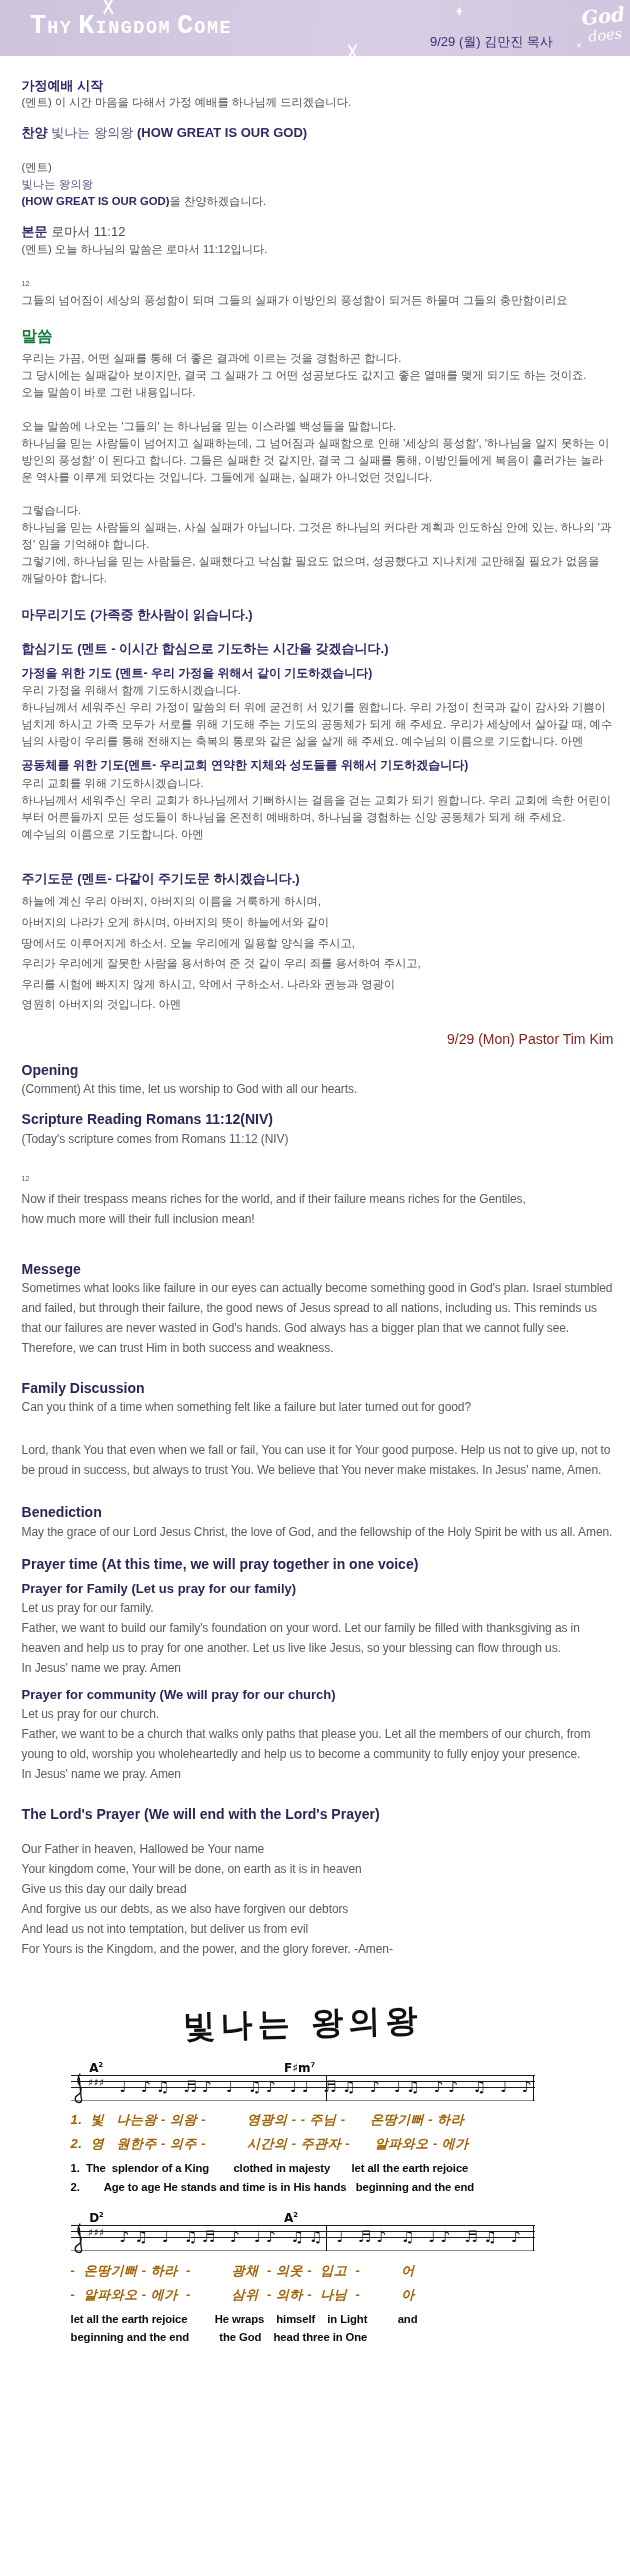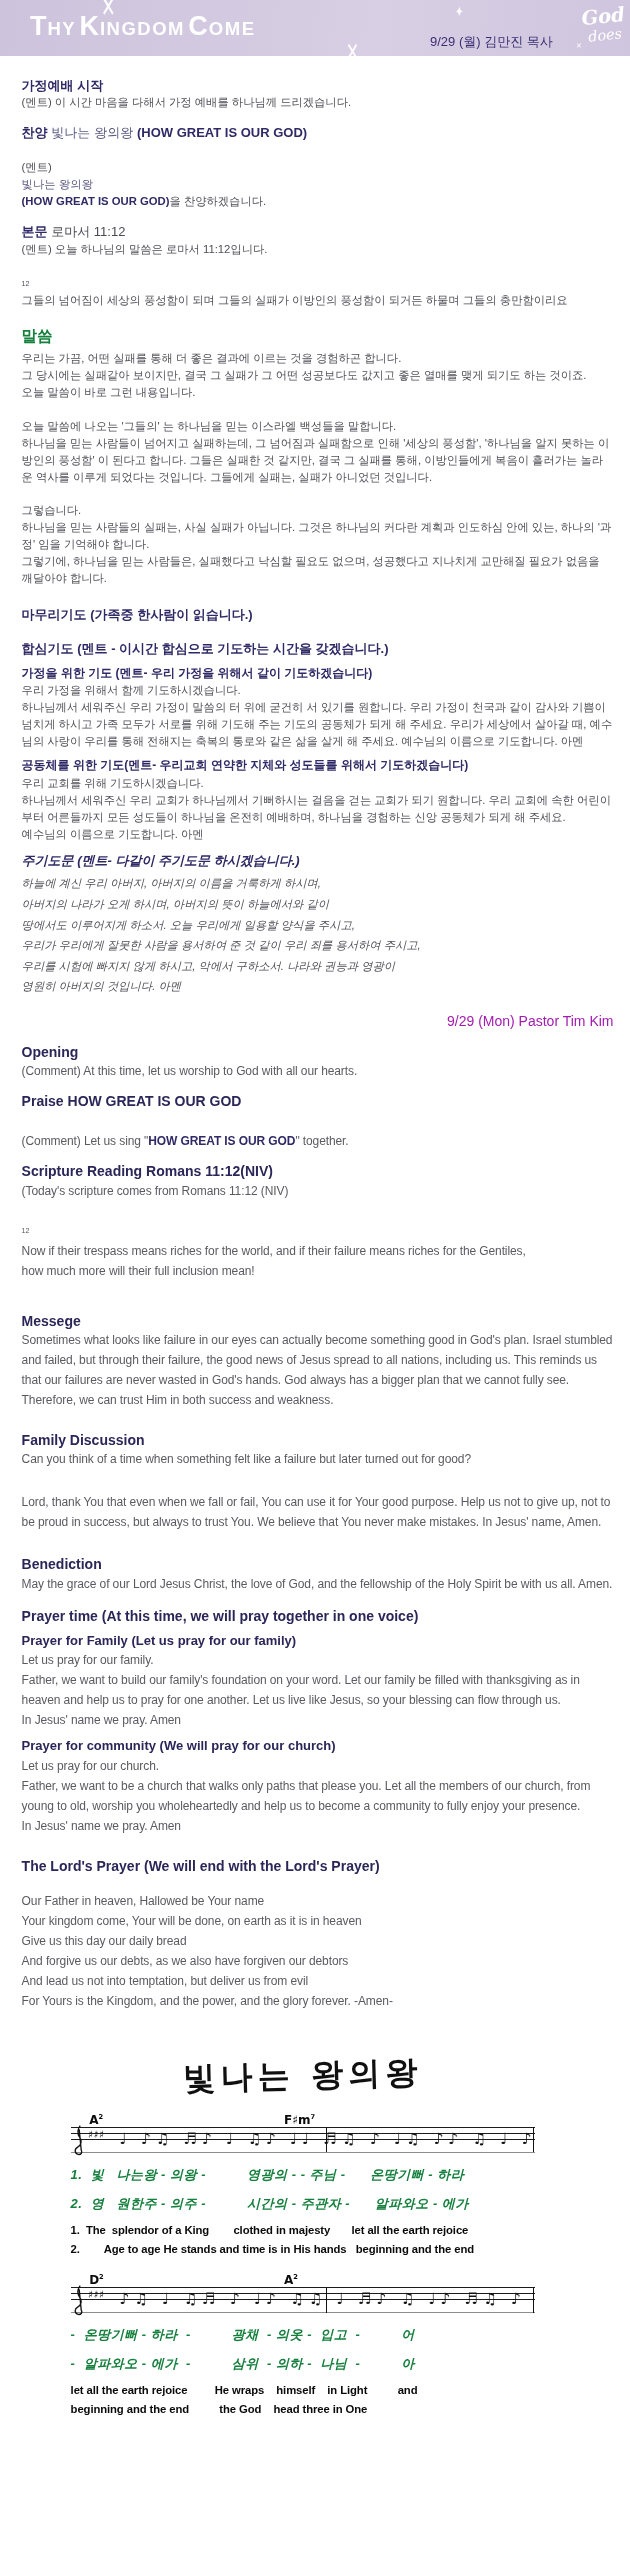--- a/index.html
+++ b/index.html
@@ -8,21 +8,21 @@
     font-family:"Liberation Sans","DejaVu Sans",sans-serif;overflow:hidden;
   }
   
   .header{
     position:absolute;top:0;left:0;width:631px;height:56px;
     background:linear-gradient(95deg,#cdc3dc 0%,#d3c9e0 35%,#d8cfe4 60%,#cfc5de 100%);
     overflow:hidden;
   }
   .masthead{
     position:absolute;left:30px;top:11.3px;color:#ffffff;
-    font-family:Liberation Sans, sans-serif;font-weight:700;letter-spacing:1px;
+    font-family:Liberation Mono, monospace;font-weight:700;letter-spacing:1px;
     white-space:nowrap;
   }
   .masthead .cap{font-size:27px;}
   .masthead .sc{font-size:18.5px;letter-spacing:1.5px;}
   .hdr-date{
     position:absolute;left:430px;top:33px;color:#3a2f72;font-weight:400;font-size:13px;
     white-space:nowrap;
   }
   .hdr-logo{
     position:absolute;right:5.2px;top:7.2px;width:44px;text-align:center;color:#ffffff;
@@ -42,21 +42,21 @@
     box-sizing:border-box;padding:20.6px 17.5px 0 21.6px;
   }
   .kh{color:#2f2a66;font-weight:700;font-size:13px;line-height:17.5px;margin:0;}
   .kh .plain{color:#4b4b52;font-weight:400;}
   .kb{color:#4f4f57;font-size:11.3px;line-height:17px;margin:0;white-space:pre-line;}
   .songname{font-family:"DejaVu Serif","Liberation Serif",serif;color:#5a5880;font-weight:400;}
   .boldnavy{color:#2f2a66;font-weight:700;}
   .sup{font-size:7.2px;vertical-align:top;}
   .sec{margin-top:13.4px;}
   .bigh{font-size:15.5px;color:#15803d;font-weight:700;margin:0 0 3.1px 0;}
-  .byline{ text-align:right;color:#a21caf;font-size:14px;font-weight:400;margin-top:15.5px;padding-right:0px;}
+  .byline{ text-align:right;color:#7f1d1d;font-size:14px;font-weight:400;margin-top:15.5px;padding-right:0px;}
   .eh{color:#2b2558;font-weight:700;font-size:14px;line-height:18.5px;margin:0;}
   .eb{color:#5a5a61;font-size:12px;line-height:20px;margin:0;white-space:pre-line;letter-spacing:-0.1px;}
   
   .sheet{margin:43px 0 0 49px;width:464px;color:#0b0b0b;}
   .sheet-title{
     text-align:center;font-family:"DejaVu Serif","Liberation Serif",serif;font-weight:700;
     font-size:32px;letter-spacing:5.2px;transform:rotate(-1.5deg);margin:0;color:#101010;
   }
   .sheet-sub{
     text-align:center;font-family:"DejaVu Serif","Liberation Serif",serif;font-size:10.8px;
@@ -79,21 +79,21 @@
     font-family:"DejaVu Sans",sans-serif;font-size:15.5px;letter-spacing:4.6px;white-space:nowrap;color:#111;
   }
   .staff .bars{position:absolute;left:49px;right:1px;top:0.5px;height:25px;
     background-image:linear-gradient(to right,transparent calc(25% - 0.5px),#111 calc(25% - 0.5px),#111 25%,transparent 25%),
                      linear-gradient(to right,transparent calc(50% - 0.5px),#111 calc(50% - 0.5px),#111 50%,transparent 50%),
                      linear-gradient(to right,transparent calc(75% - 0.5px),#111 calc(75% - 0.5px),#111 75%,transparent 75%),
                      linear-gradient(to right,transparent calc(100% - 1px),#111 calc(100% - 1px));
   }
   .klyric{
     margin-top:7.2px;font-size:13px;font-weight:700;font-style:italic;letter-spacing:0.5px;
-    color:#15803d;white-space:pre-wrap;line-height:29px;
+    color:#a16207;white-space:pre-wrap;line-height:24px;
   }
   .elyric{
     margin-top:3.1px;font-size:11.3px;font-weight:700;color:#0a0a0a;white-space:pre-wrap;line-height:18.5px;
     letter-spacing:-0.1px;
   }
 </style>
 </head>
 <body>
 
 <div class="header">
@@ -159,43 +159,37 @@
     <p class="kh">합심기도 (멘트 - 이시간 합심으로 기도하는 시간을 갖겠습니다.)</p>
     <p class="kh" style="font-size:12px;margin-top:7.2px;">가정을 위한 기도 (멘트- 우리 가정을 위해서 같이 기도하겠습니다)</p>
     <p class="kb">우리 가정을 위해서 함께 기도하시겠습니다.
 하나님께서 세워주신 우리 가정이 말씀의 터 위에 굳건히 서 있기를 원합니다. 우리 가정이 천국과 같이 감사와 기쁨이 넘치게 하시고 가족 모두가 서로를 위해 기도해 주는 기도의 공동체가 되게 해 주세요. 우리가 세상에서 살아갈 때, 예수님의 사랑이 우리를 통해 전해지는 축복의 통로와 같은 삶을 살게 해 주세요. 예수님의 이름으로 기도합니다. 아멘</p>
     <p class="kh" style="font-size:12px;margin-top:7.2px;">공동체를 위한 기도(멘트- 우리교회 연약한 지체와 성도들를 위해서 기도하겠습니다)</p>
     <p class="kb">우리 교회를 위해 기도하시겠습니다.
 하나님께서 세워주신 우리 교회가 하나님께서 기뻐하시는 걸음을 걷는 교회가 되기 원합니다. 우리 교회에 속한 어린이부터 어른들까지 모든 성도들이 하나님을 온전히 예배하며, 하나님을 경험하는 신앙 공동체가 되게 해 주세요.
 예수님의 이름으로 기도합니다. 아멘</p>
   </div>
 
-  <div class="sec" style="margin-top:9px;font-style:italic;">
+  <div class="sec" style="margin-top:27px;">
     <p class="kh">주기도문 (멘트- 다같이 주기도문 하시겠습니다.)</p>
     <p class="kb" style="line-height:20.6px;margin-top:4.1px;">하늘에 계신 우리 아버지, 아버지의 이름을 거룩하게 하시며,
 아버지의 나라가 오게 하시며, 아버지의 뜻이 하늘에서와 같이
 땅에서도 이루어지게 하소서. 오늘 우리에게 일용할 양식을 주시고,
 우리가 우리에게 잘못한 사람을 용서하여 준 것 같이 우리 죄를 용서하여 주시고,
 우리를 시험에 빠지지 않게 하시고, 악에서 구하소서. 나라와 권능과 영광이
 영원히 아버지의 것입니다. 아멘</p>
   </div>
 
   <p class="byline">9/29 (Mon) Pastor Tim Kim</p>
 
   <div class="sec" style="margin-top:12.4px;">
     <p class="eh">Opening</p>
     <p class="eb">(Comment) At this time, let us worship to God with all our hearts.</p>
   </div>
 
-  <div class="sec" style="margin-top:11.3px;">
-    <p class="eh">Praise  HOW GREAT IS OUR GOD</p>
-    <p class="eb">
-      <span>(Comment) Let us sing "</span><span class="boldnavy">HOW GREAT IS OUR GOD</span><span>" together.</span>
-    </p>
-  </div>
 
   <div class="sec" style="margin-top:11.3px;">
     <p class="eh">Scripture Reading Romans 11:12(NIV)</p>
     <p class="eb">(Today's scripture comes from Romans 11:12 (NIV)</p>
     <p class="eb">
       <sup class="sup">12</sup>
       <span>Now if their trespass means riches for the world, and if their failure means riches for the Gentiles,</span>
     </p>
     <p class="eb">how much more will their full inclusion mean!</p>
   </div>

